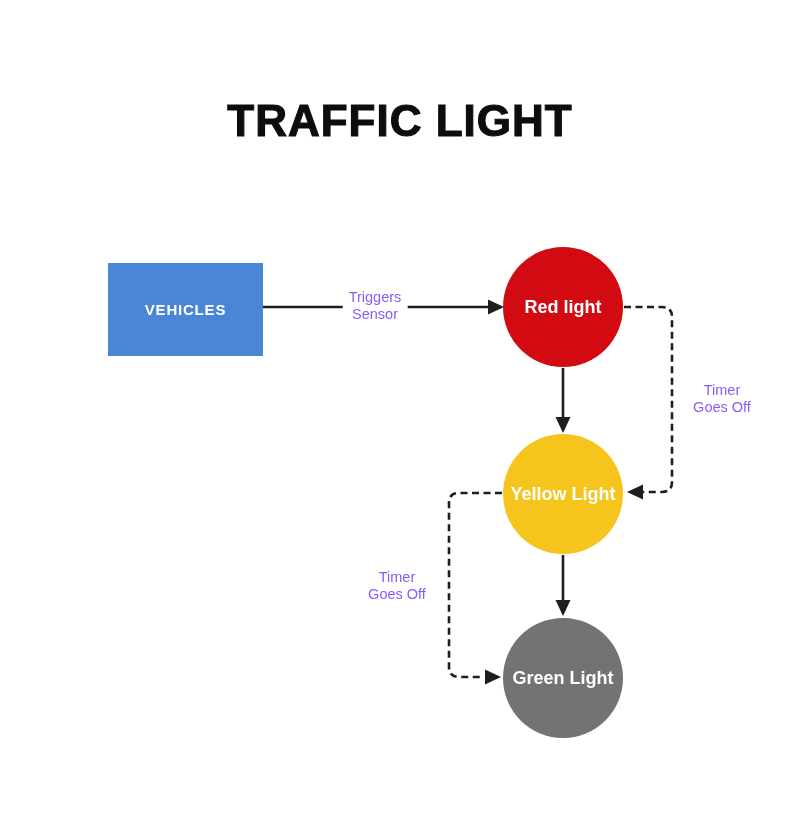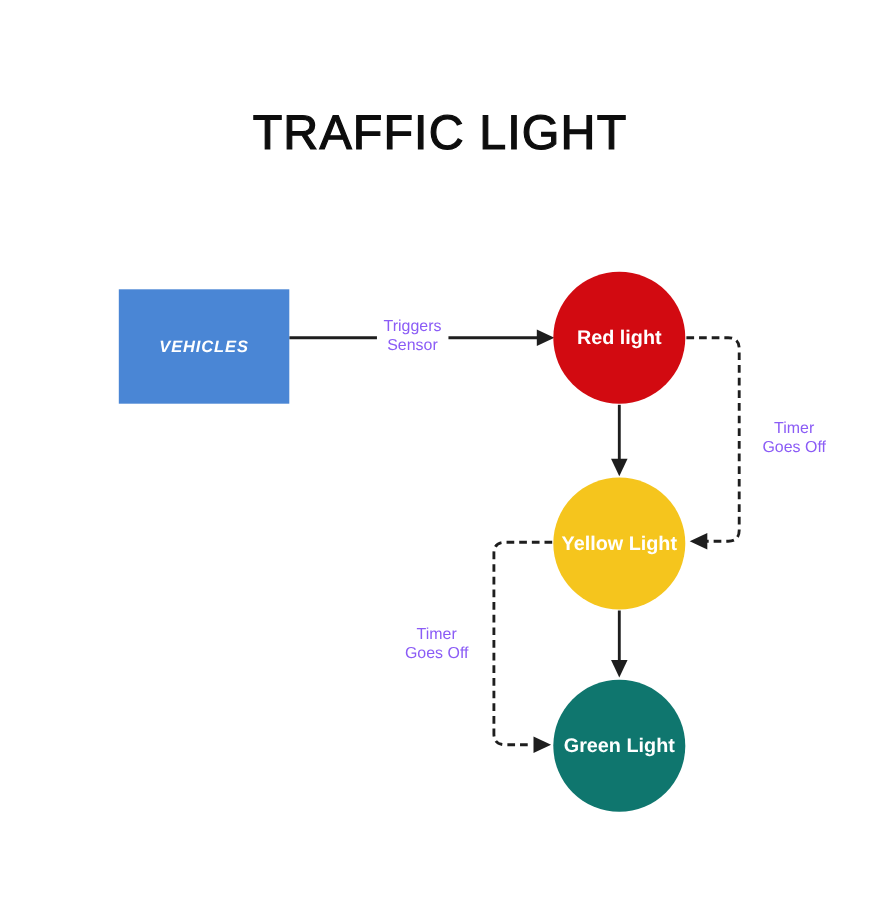--- a/index.html
+++ b/index.html
@@ -11,21 +11,21 @@
     overflow: hidden;
   }
   .canvas { position: absolute; inset: 0; width: 800px; height: 820px; }
 
   
   .page-title {
     position: absolute;
     left: 0; top: 96px; width: 800px;
     text-align: center;
     font-size: 44px;
-    font-weight: 400;
+    font-weight: 700;
     letter-spacing: 1px;
     color: #0d0d0d;
     -webkit-text-stroke: 1.1px #0d0d0d;
   }
   .page-subtitle {
     position: absolute;
     left: 0; top: 150px; width: 800px;
     text-align: center;
     font-size: 16px;
     font-weight: 600;
@@ -48,24 +48,23 @@
     display: flex;
     align-items: center;
     justify-content: center;
     color: #ffffff;
     font-weight: bold;
     z-index: 2;
     text-align: center;
   }
   .node.rect {
     left: 108px; top: 263px;
-    width: 155px; height: 104px;
+    width: 155px; height: 93px;
     font-size: 15px;
     letter-spacing: 0.8px;
-    font-style: italic;
   }
   .node.circle {
     width: 120px; height: 120px;
     border-radius: 50%;
     font-size: 18px;
   }
   .node.circle.red    { left: 503px; top: 247px; }
   .node.circle.yellow { left: 503px; top: 434px; }
   .node.circle.green  { left: 503px; top: 618px; }
 
@@ -120,21 +119,21 @@
   </div>
 
   <div class="node circle red" style="background-color: rgb(210, 10, 17);">
     <span>Red light</span>
   </div>
 
   <div class="node circle yellow" style="background-color: rgb(245, 197, 29);">
     <span>Yellow Light</span>
   </div>
 
-  <div class="node circle green" style="background-color: #0f766e;">
+  <div class="node circle green" style="background-color: #737373;">
     <span>Green Light</span>
   </div>
 
   <div class="edge-label triggers">Triggers
 Sensor</div>
 
   <div class="edge-label timer-right">Timer
 Goes Off</div>
 
   <div class="edge-label timer-left">Timer

